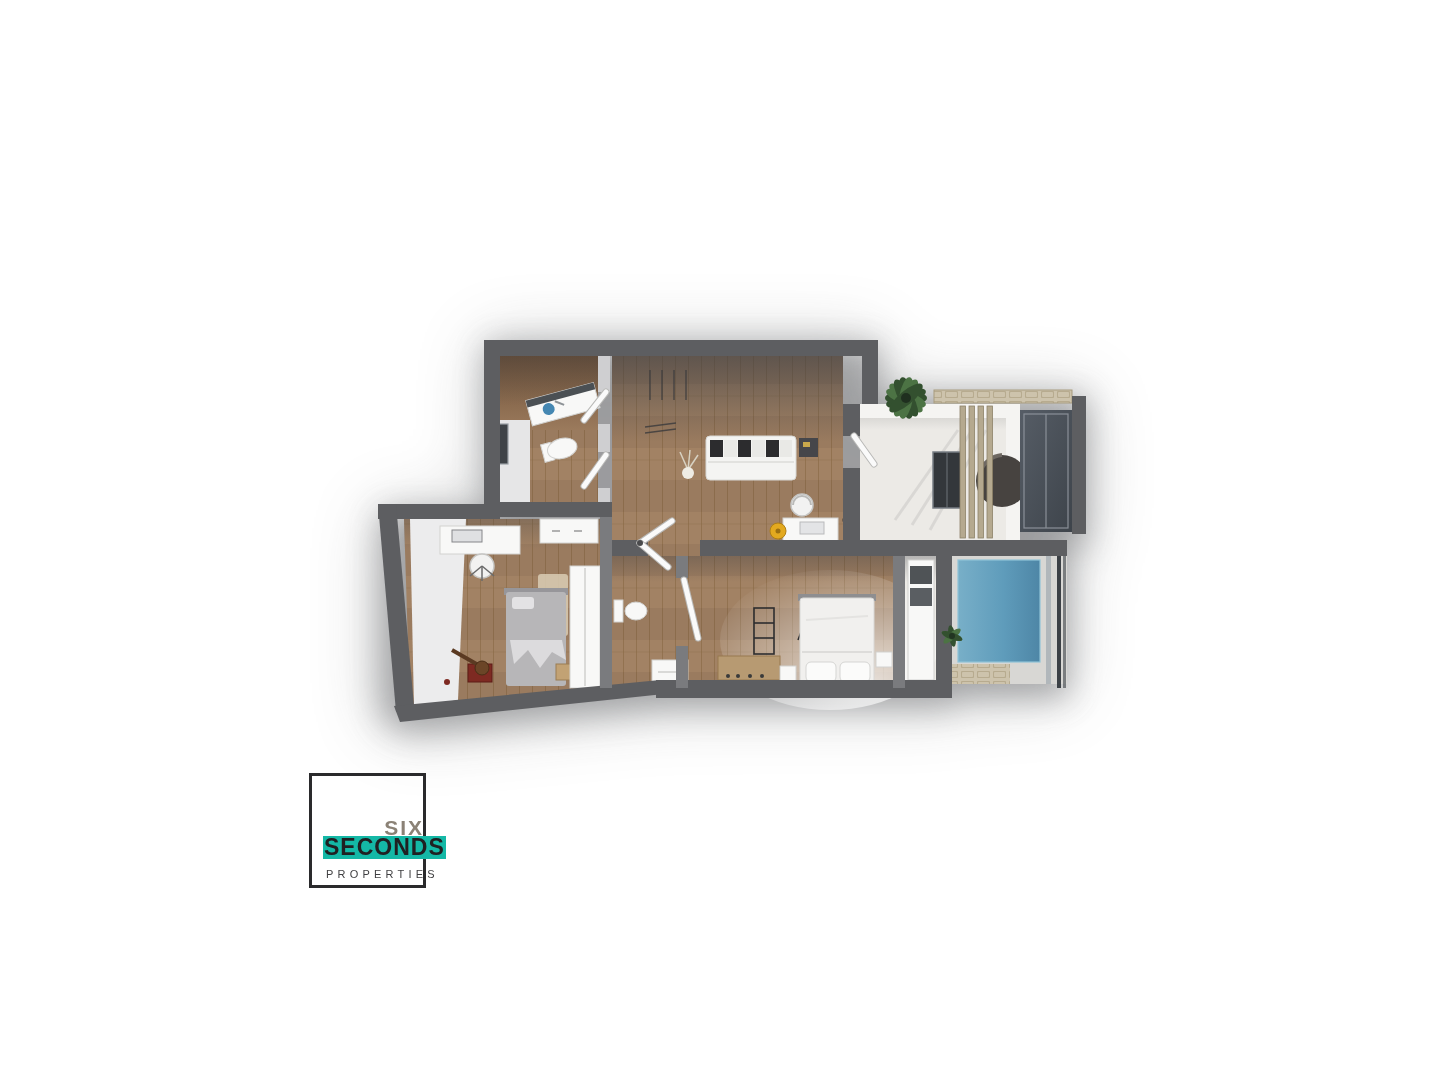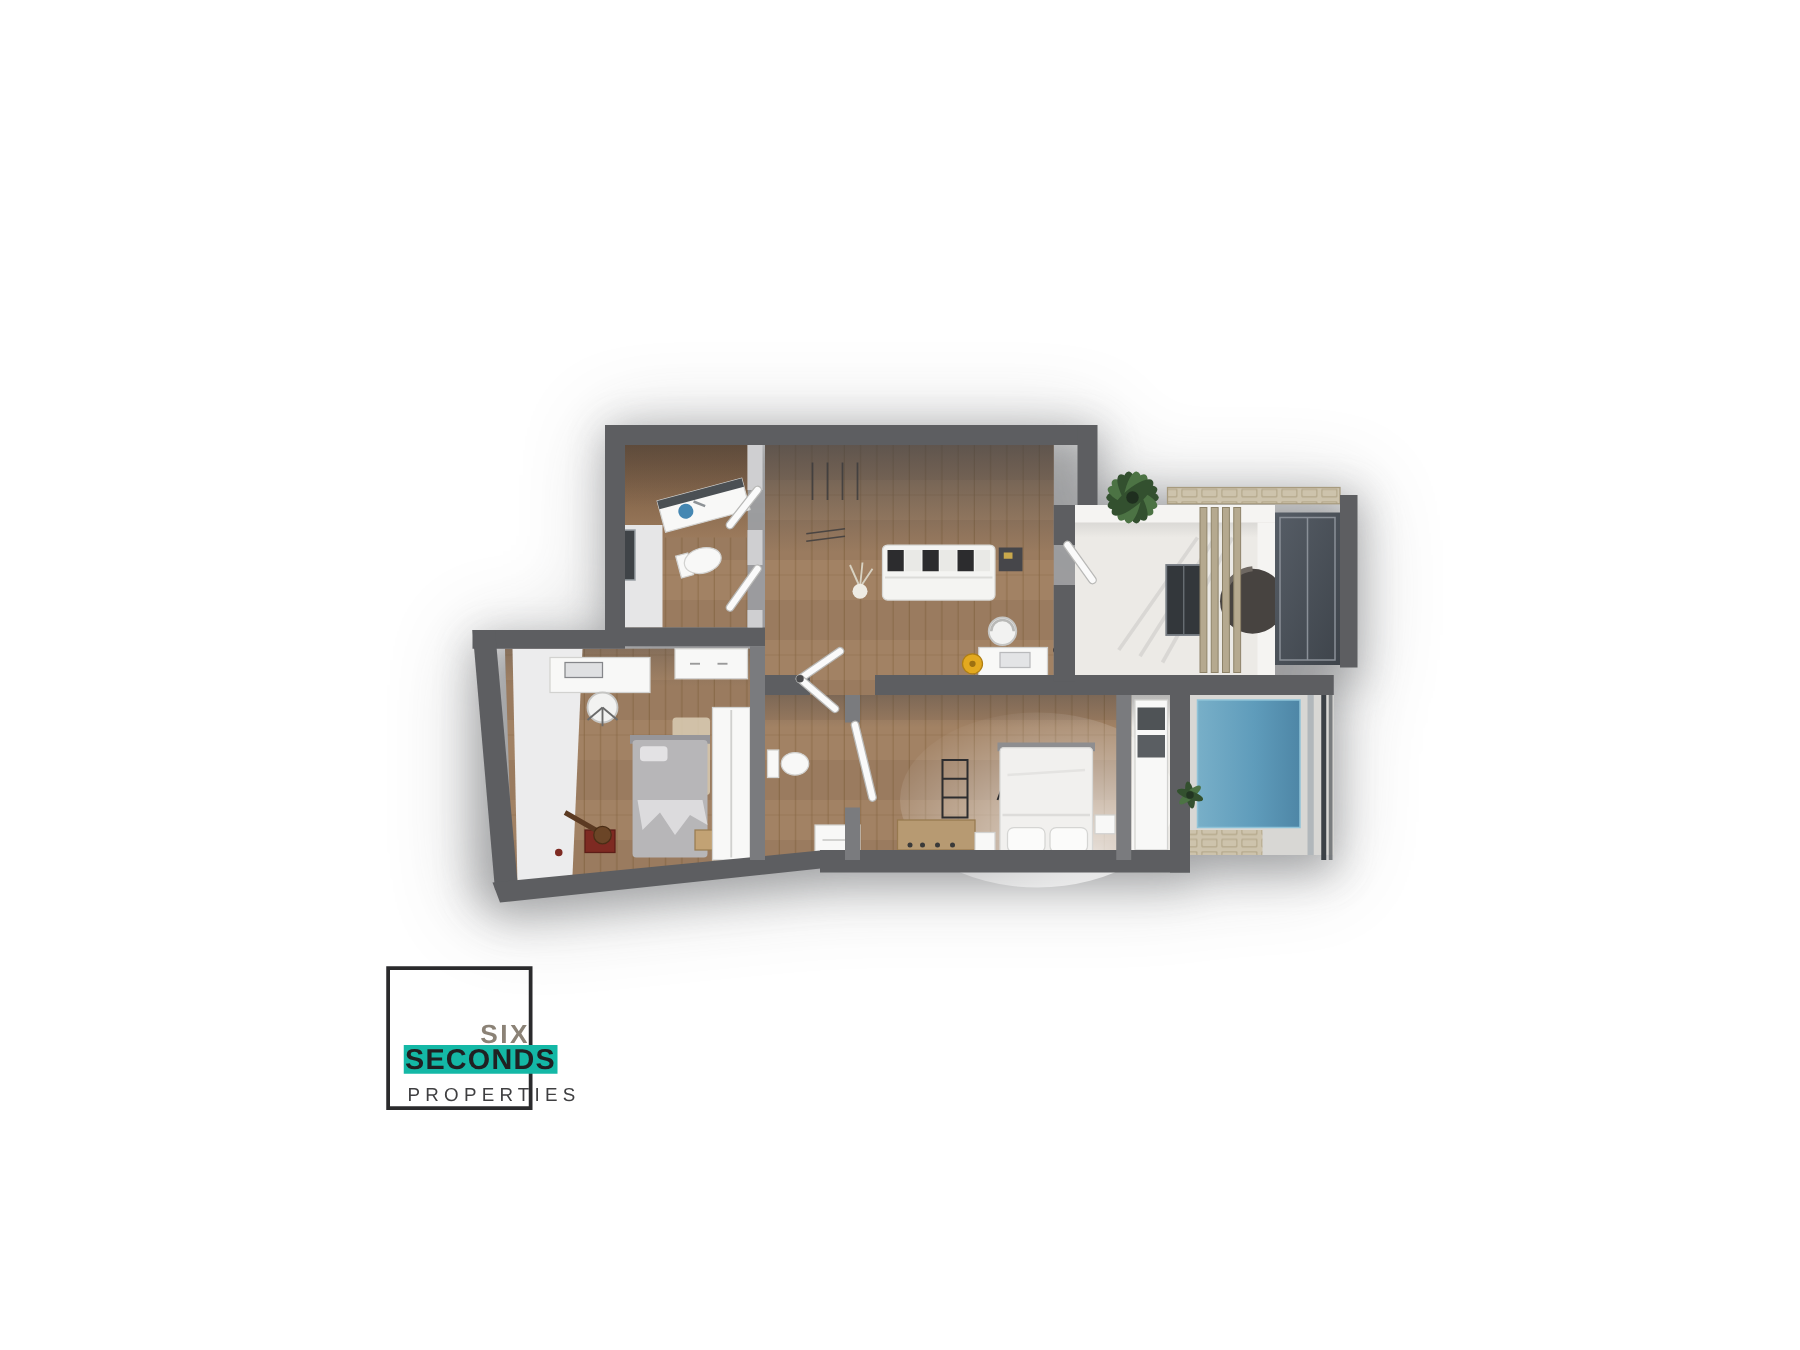--- a/index.html
+++ b/index.html
@@ -23,21 +23,21 @@
   .plantA{fill:var(--plant);}
   .plantB{fill:var(--plant-light);}
 
   
   .logo{position:absolute;left:309px;top:773px;width:117px;height:115px;
         border:3px solid var(--logo-border);box-sizing:border-box;}
   .logo .six{position:absolute;right:-1px;top:41px;font-size:21px;font-weight:bold;
         letter-spacing:2px;color:var(--logo-six);line-height:1;}
   .logo .seconds{position:absolute;left:11px;top:60px;font-size:23px;font-weight:bold;
         letter-spacing:1px;color:var(--logo-seconds);line-height:1;background:#14b8a6;padding:0 1px;}
-  .logo .properties{position:absolute;left:14px;top:93px;font-size:15px;
+  .logo .properties{position:absolute;left:14px;top:93px;font-size:11px;
         letter-spacing:4.2px;color:var(--logo-properties);line-height:1;}
 </style>
 </head>
 <body>
 
 <div class="stage">
 
 <svg class="plan-svg" width="1440" height="1080" viewBox="0 0 1440 1080">
   <defs>
     <pattern id="wood" patternUnits="userSpaceOnUse" width="13" height="64">

